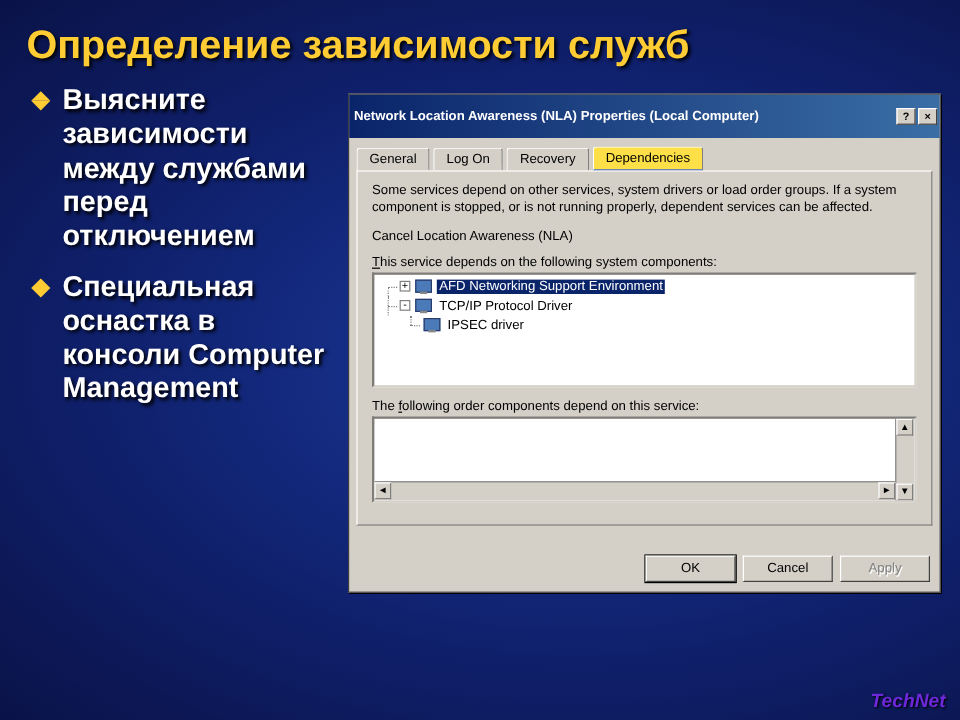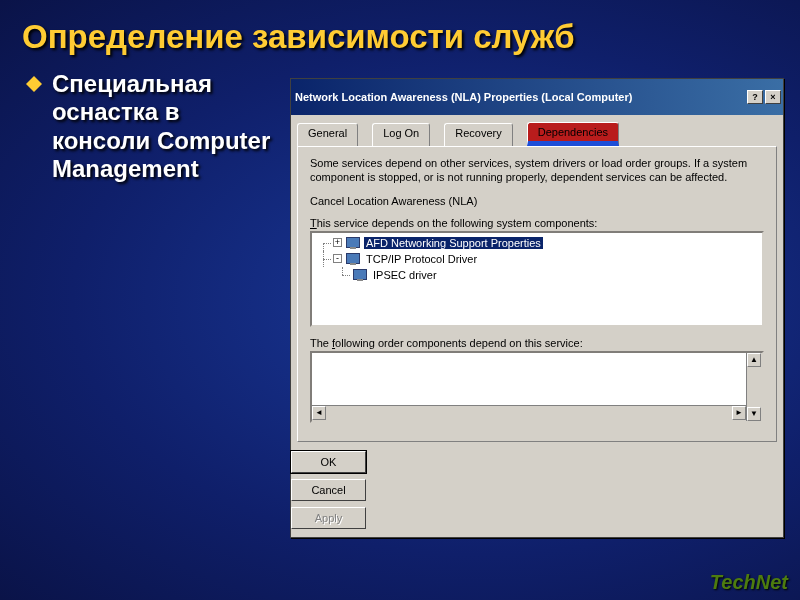--- a/index.html
+++ b/index.html
@@ -89,42 +89,42 @@
     color: #000;
     font-size: 9px;
     font-weight: bold;
     text-align: center;
     line-height: 12px;
     cursor: default;
   }
   .tabs {
     display: flex;
     padding: 6px 6px 0 6px;
-    gap: 14px;
+    gap: 3px;
   }
   .tab {
     background: #d4d0c8;
     border: 1px solid #fff;
     border-right-color: #808080;
     border-bottom: none;
     border-radius: 3px 3px 0 0;
     padding: 3px 10px;
     font-size: 11px;
     position: relative;
     top: 2px;
     cursor: default;
   }
   .tab.active {
-    border-bottom: 5px solid #1d4ed8;
+    border-bottom: 1px solid #1d4ed8;
     top: 1px;
     z-index: 2;
-    background: #b91c1c;
+    background: #fde047;
   }
   .tab-panel {
-    margin: 0 6px 6px 6px;
+    margin: 0 6px 22px 6px;
     border: 1px solid #fff;
     border-top-color: #fff;
     border-left-color: #fff;
     border-right-color: #808080;
     border-bottom-color: #808080;
     background: #d4d0c8;
     padding: 10px 12px 8px 12px;
     position: relative;
     top: 1px;
   }
@@ -178,43 +178,47 @@
   .sb-btn { width:14px; height:14px; background:#d4d0c8; border:1px solid #fff; border-right-color:#808080; border-bottom-color:#808080; position:absolute; font-size:8px; text-align:center; line-height:12px; }
   .sb-up { top:0; left:0; }
   .sb-down { bottom:0; left:0; }
   .scrollbar-h {
     position:absolute; left:0; right:16px; bottom:0; height:16px; background:#d4d0c8;
     border-top:1px solid #808080;
   }
   .sb-left { left:0; top:0; }
   .sb-right { right:0; top:0; }
   .dlg-buttons {
-    display:flex; justify-content:flex-end; gap:6px; padding:4px 8px 8px 0;flex-direction:column;
+    display:flex; justify-content:flex-end; gap:6px; padding:4px 8px 8px 0;
   }
   .dlg-btn {
     width:75px; height:22px; background:#d4d0c8;
     border:1px solid #404040; border-top-color:#fff; border-left-color:#fff;
     font-size:11px; cursor:default;
     display:flex; align-items:center; justify-content:center;
   }
   .dlg-btn.default { box-shadow: 0 0 0 1px #000; }
   .dlg-btn.disabled { color:#808080; text-shadow:1px 1px 0 #fff; }
   .technet {
     position:absolute; right:12px; bottom:6px;
-    color:#4d7c0f; font-style:italic; font-weight:bold; font-size:20px;
+    color:#6d28d9; font-style:italic; font-weight:bold; font-size:16px;
     text-shadow:1px 1px 2px #000;
   }
 </style>
 </head>
 <body>
 
 <div class="slide-title">Определение зависимости служб</div>
 
 <div class="content-row">
   <div class="bullets">
+    <div class="bullet">
+      <div class="diamond"></div>
+      <div class="bullet-text">Выясните зависимости между службами перед отключением</div>
+    </div>
     <div class="bullet">
       <div class="diamond"></div>
       <div class="bullet-text">Специальная оснастка в консоли Computer Management</div>
     </div>
   </div>
 </div>
 
 <div class="dialog">
   <div class="titlebar">
     <span class="titlebar-text">Network Location Awareness (NLA) Properties (Local Computer)</span>
@@ -235,21 +239,21 @@
     <div class="treebox">
       <div class="tree-row">
         <span class="tree-indent">
             <span class="connector-v" style="top:8px"></span>
             <span class="connector-h"></span>
           </span>
         <span class="plusminus">+</span>
         <span class="node-icon">
             <span class="icon-monitor"></span>
           </span>
-        <span class="tree-label sel">AFD Networking Support Properties</span>
+        <span class="tree-label sel">AFD Networking Support Environment</span>
       </div>
       <div class="tree-row">
         <span class="tree-indent">
             <span class="connector-v"></span>
             <span class="connector-h"></span>
           </span>
         <span class="plusminus">-</span>
         <span class="node-icon">
             <span class="icon-monitor"></span>
           </span>

